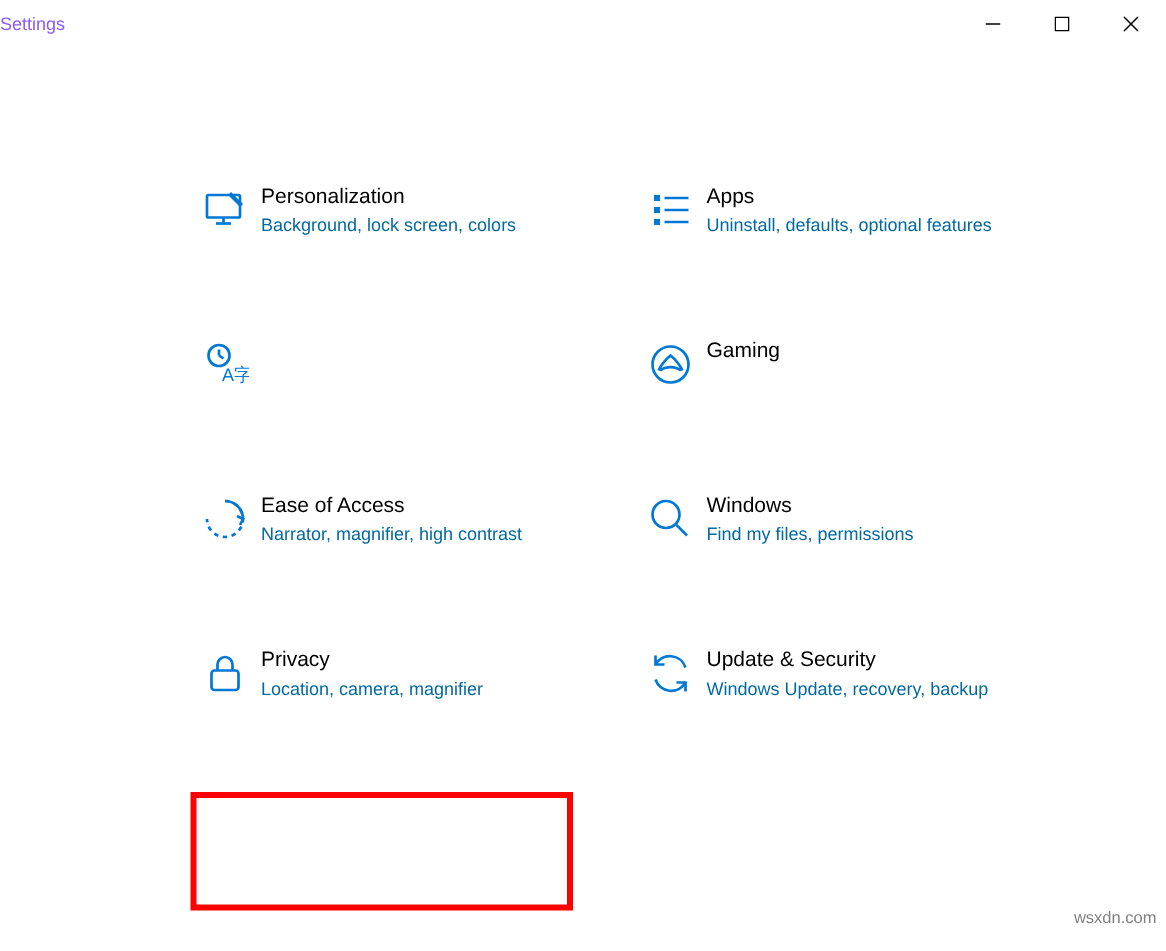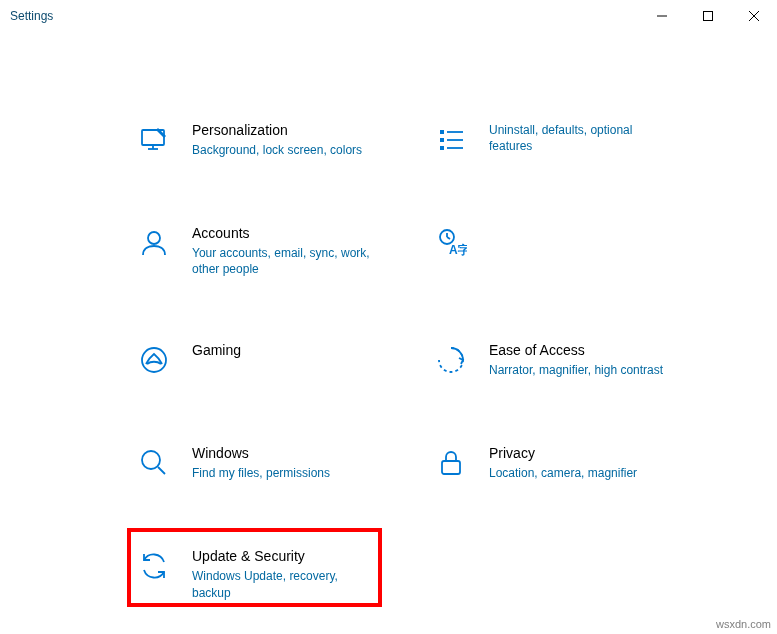--- a/index.html
+++ b/index.html
@@ -12,23 +12,22 @@
       width: 777px;
       height: 634px;
       background: #fff;
       position: relative;
       overflow: hidden;
     }
     .titlebar {
       height: 32px;
       display: flex;
       align-items: center;
-      padding-left: 10px;
       font-size: 12px;
-      color: #0c4a6e;
+      color: #8b5cf6;
     }
     .titlebar-title {
       flex: 1;
     }
     .win-controls {
       display: flex;
       height: 32px;
     }
     .win-btn {
       width: 46px;
@@ -60,24 +59,22 @@
       align-items: flex-start;
       padding: 8px 4px;
       cursor: pointer;
     }
     .tile-icon {
       width: 40px;
       height: 40px;
       flex-shrink: 0;
       display: flex;
       align-items: center;
-      justify-content: center;
+      justify-content: flex-start;
       color: #0078d4;
-      margin-right: 18px;
-      font-weight: bold;
     }
     .tile-icon svg {
       width: 32px;
       height: 32px;
     }
     .tile-text {
       flex: 1;
       padding-top: 2px;
     }
     .tile-title {
@@ -96,21 +93,21 @@
       border: 4px solid #ff0000;
       left: 127px;
       top: 528px;
       width: 255px;
       height: 79px;
       pointer-events: none;
     }
     .watermark {
       position: absolute;
       right: 6px;
-      bottom: 4px;
+      bottom: 16px;
       font-size: 11px;
       color: #808080;
     }
   </style>
 </head>
 <body>
 
 <div class="titlebar">
   <span class="titlebar-title">Settings</span>
   <div class="win-controls">
@@ -155,36 +152,25 @@
       <svg viewBox="0 0 32 32" fill="none" stroke="#0078d4" stroke-width="1.8">
         <rect x="5" y="6" width="4" height="4" fill="#0078d4" stroke="none"></rect>
         <rect x="5" y="14" width="4" height="4" fill="#0078d4" stroke="none"></rect>
         <rect x="5" y="22" width="4" height="4" fill="#0078d4" stroke="none"></rect>
         <line x1="12" y1="8" x2="28" y2="8"></line>
         <line x1="12" y1="16" x2="28" y2="16"></line>
         <line x1="12" y1="24" x2="28" y2="24"></line>
       </svg>
     </div>
     <div class="tile-text">
+      <div class="tile-title">Apps</div>
       <div class="tile-desc">Uninstall, defaults, optional features</div>
     </div>
   </div>
 
-  <div class="tile">
-    <div class="tile-icon">
-      <svg viewBox="0 0 32 32" fill="none" stroke="#0078d4" stroke-width="1.8">
-        <circle cx="16" cy="11" r="6"></circle>
-        <path d="M5 28 C5 21 11 19 16 19 C21 19 27 21 27 28"></path>
-      </svg>
-    </div>
-    <div class="tile-text">
-      <div class="tile-title">Accounts</div>
-      <div class="tile-desc">Your accounts, email, sync, work, other people</div>
-    </div>
-  </div>
 
   <div class="tile">
     <div class="tile-icon">
       <svg viewBox="0 0 32 32" fill="none" stroke="#0078d4" stroke-width="1.8">
         <circle cx="12" cy="10" r="7"></circle>
         <line x1="12" y1="6" x2="12" y2="10"></line>
         <line x1="12" y1="10" x2="15" y2="12"></line>
         <text x="14" y="27" font-size="12" fill="#0078d4" stroke="none" font-family="Segoe UI">A字</text>
       </svg>
     </div>

